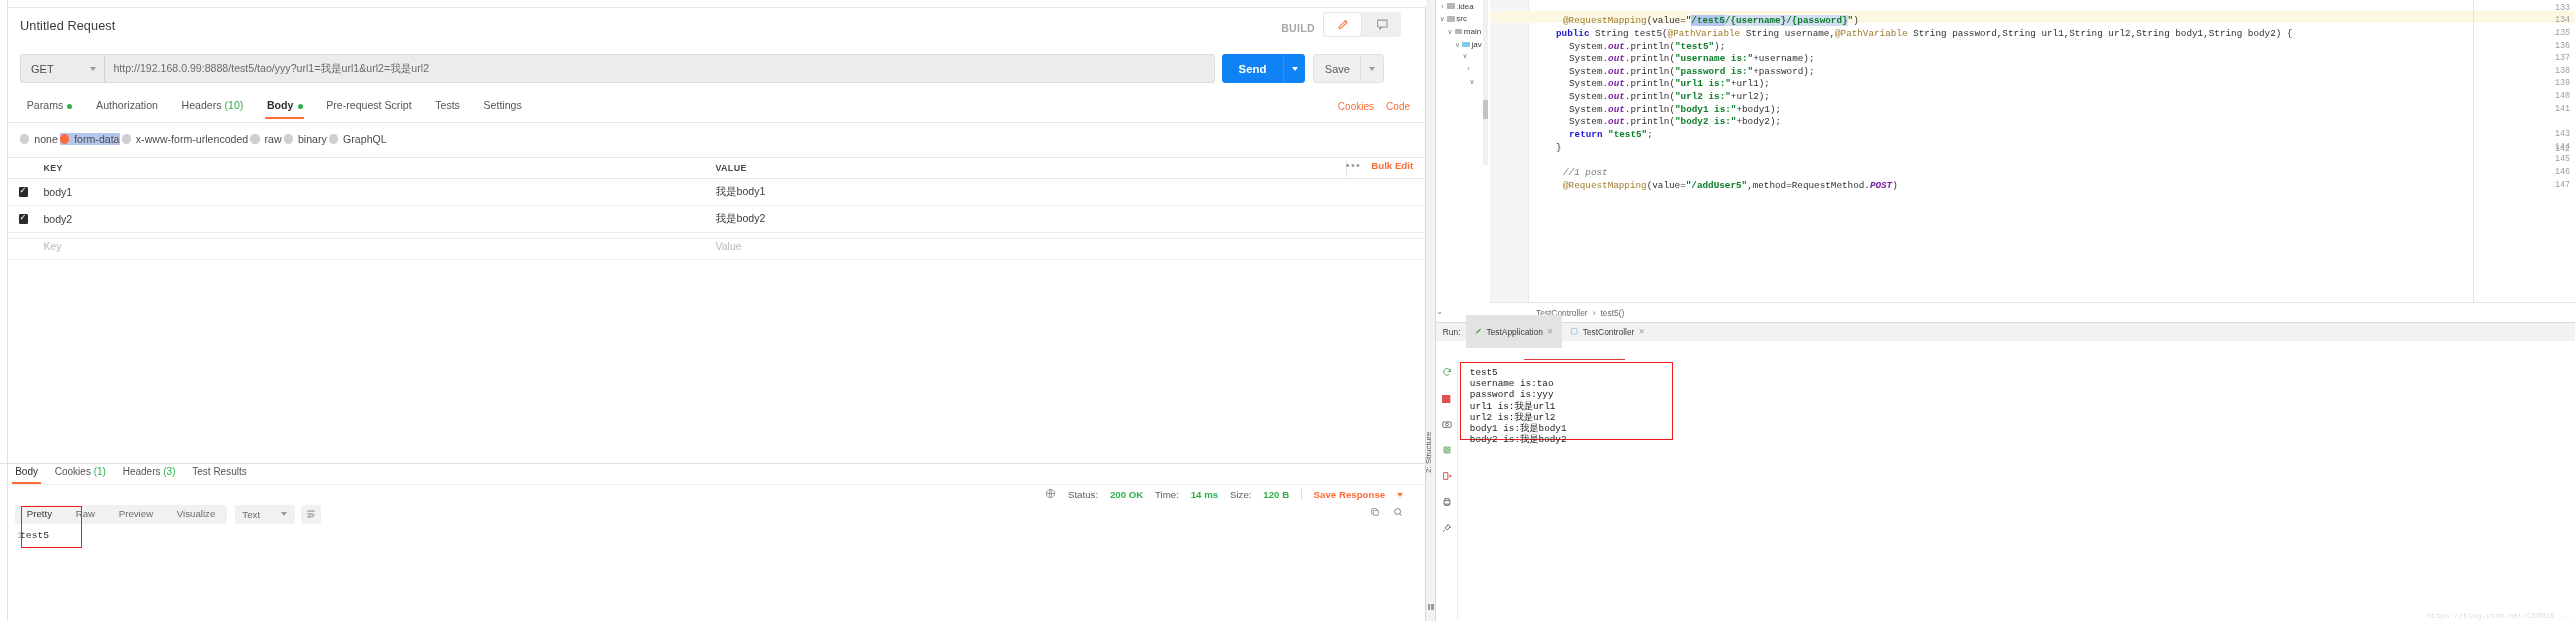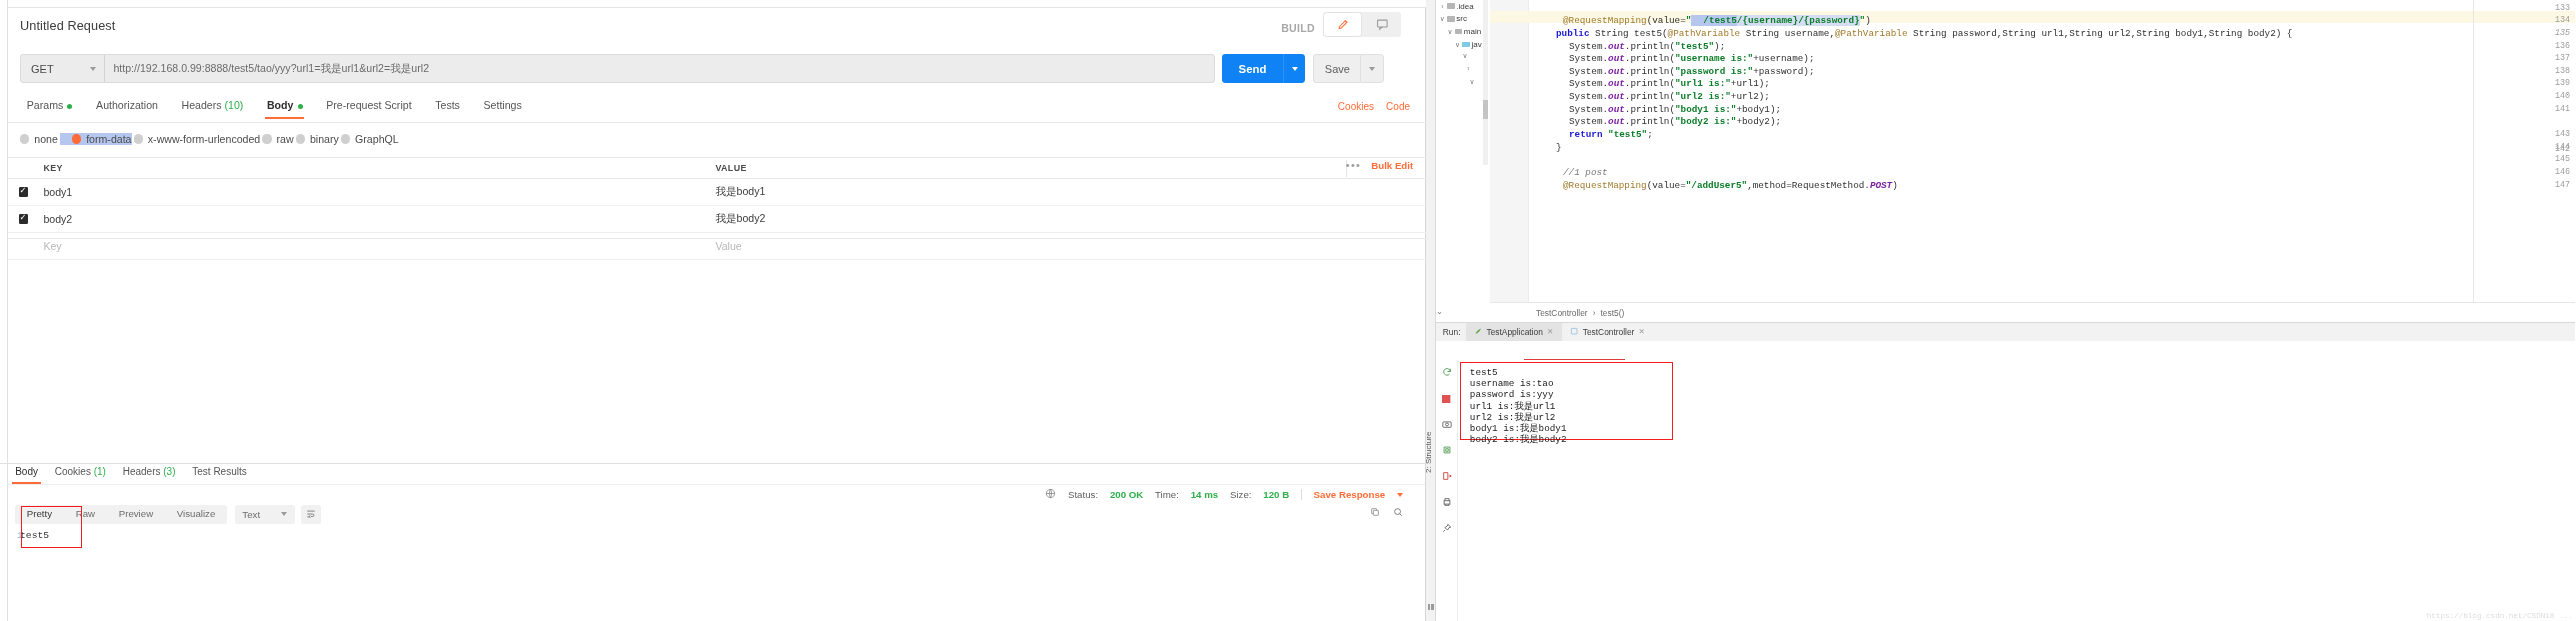--- a/index.html
+++ b/index.html
@@ -123,33 +123,33 @@
   .gutter2 { position:absolute; left:39px; top:0; width:18.6px; height:322px; background:#fff; }
   .ln { position:absolute; right:5px; color:#9d9d9d; font-size:8.4px; font-family:"Liberation Mono", monospace; }
   .codeline { position:absolute; left:61px; white-space:pre; color:#303030; }
   .hl-row { position:absolute; left:0; width:1085px; height:11.8px; background:#fcf8e4; }
   .kw { color:#1a1ad6; font-weight:700; }
   .str { color:#0a7d28; font-weight:700; }
   .ann { color:#a07a2a; }
   .fld-gray { color:#7a7a7a; }
   .ital { font-style:italic; }
   .purple { color:#7b1fa2; font-style:italic; font-weight:700; }
-  .sel { background:#b6c7ef;padding-left:12px; }
+  .sel { background:#b6c7ef; }
   .sel2 { background:#d5ddf2; }
   .ed-vline { position:absolute; left:983px; top:0; width:0.8px; height:302px; background:#e6e6e6; }
 
   .breadcrumb { position:absolute; left:64px; top:302px; width:1085px; height:20px; background:#fff; border-top:0.8px solid #e6e6e6;
                 display:flex; align-items:center; padding-left:46px; font-size:8.4px; color:#6a6a6a; gap:5px; }
   .bc-chev { position:absolute; left:10px; top:306px; font-size:8.4px; color:#7a7a7a; }
 
   
   .runbar { position:absolute; left:10px; top:322px; width:1139px; height:18.6px; background:#f2f2f2; border-top:0.8px solid #d9d9d9;
             display:flex; align-items:center; font-size:8.4px; color:#3b3b3b; }
   .run-lbl { padding:0 5px 0 6.8px; color:#3b3b3b; }
-  .run-tab { height:18px; display:flex; align-items:center; gap:4.2px; padding:0 8.4px; }
+  .run-tab { height:33px; display:flex; align-items:center; gap:4.2px; padding:0 8.4px; }
   .run-tab.active { background:#e3e3e3; }
   .xmark { color:#9a9a9a; font-size:7.6px; }
 
   .runtoolsbar { position:absolute; left:10px; top:341px; width:1139px; height:18.6px; background:#fff; border-bottom:0.8px solid #dcdcdc;
                  display:flex; align-items:flex-end; }
   .ctabs { display:flex; align-items:flex-end; margin-left:13.5px; }
   .ctab { height:18.6px; display:flex; align-items:center; gap:3.4px; padding:0 6.8px; font-size:8.4px; color:#333; }
   .ctab.active { background:#fff; border:0.8px solid #dcdcdc; border-bottom:0.8px solid #fff; position:relative; top:0.8px; }
 
   .run-iconcol { position:absolute; left:10px; top:360px; width:22px; height:262px; background:#fff; border-right:0.8px solid #eee;

